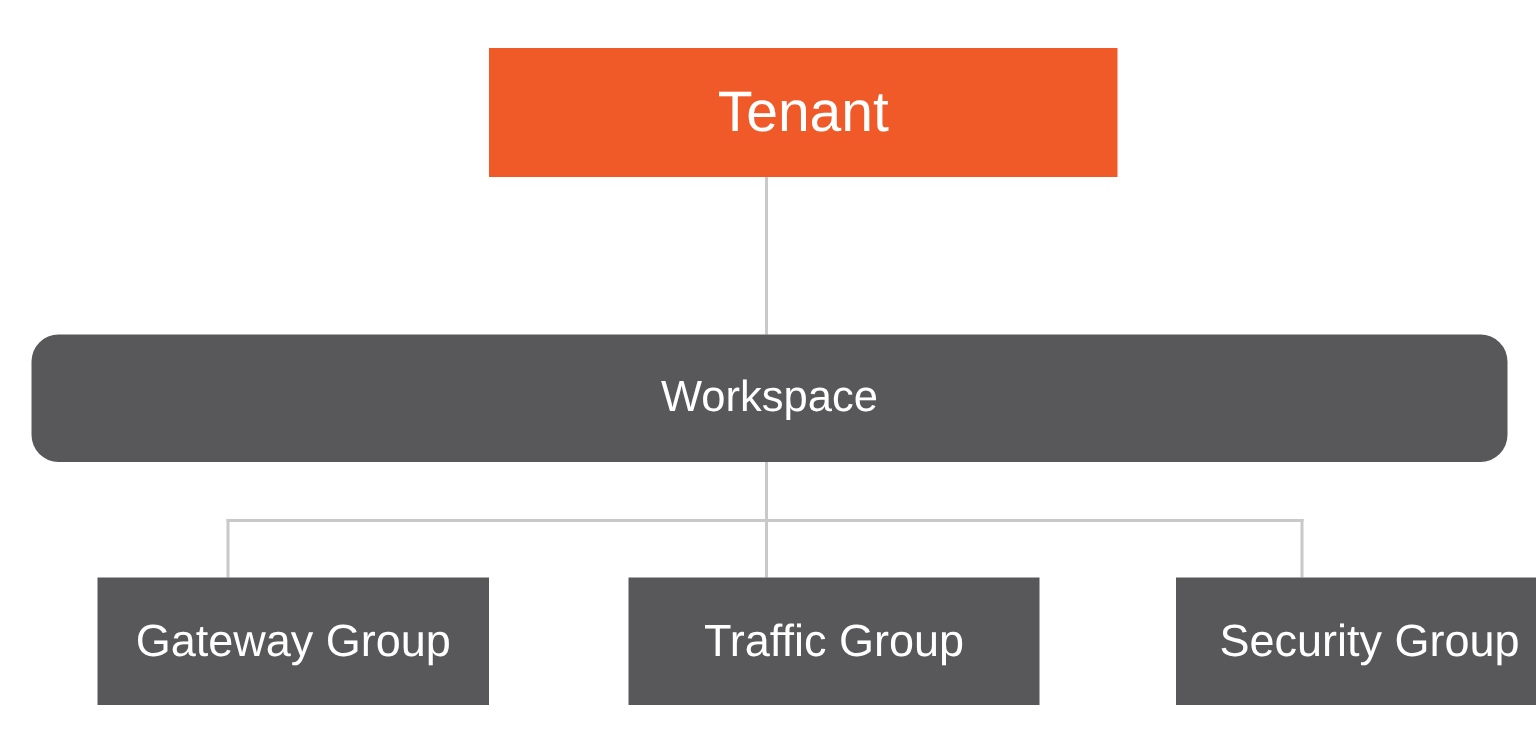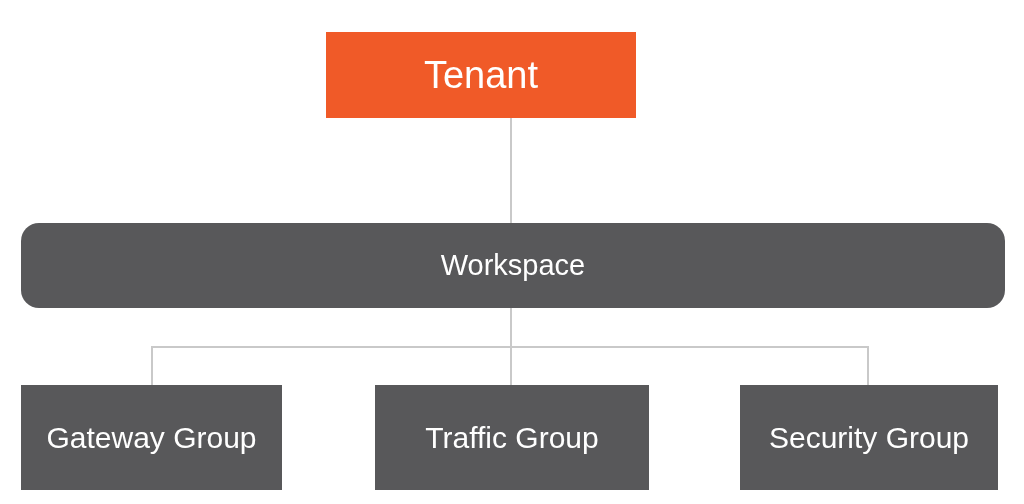--- a/index.html
+++ b/index.html
@@ -24,35 +24,36 @@
   .node {
     position: absolute;
     display: flex;
     align-items: center;
     justify-content: center;
     color: var(--text);
     text-align: center;
   }
   .node.root {
     left: 326px; top: 32px;
-    width: 310px; height: 86px;
+    width: 419px; height: 86px;
     background: var(--root-fill);
     font-size: 38px;
   }
   .node.bar {
     left: 21px; top: 223px;
     width: 984px; height: 85px;
     background: var(--node-fill);
     font-size: 29px;
     border-radius: 18px;
   }
   .node.child {
-    top: 385px; height: 105px;
+    top: 385px; height: 85px;
     background: var(--node-fill);
     font-size: 30px;
+    margin-left: 44px;
   }
   .node.child.c0 { left: 21px;  width: 261px; }
   .node.child.c1 { left: 375px; width: 274px; }
   .node.child.c2 { left: 740px; width: 258px; }
   .line {
     position: absolute;
     background: var(--connector);
   }
   .line.v { width: 2px; }
   .line.h { height: 2px; }

